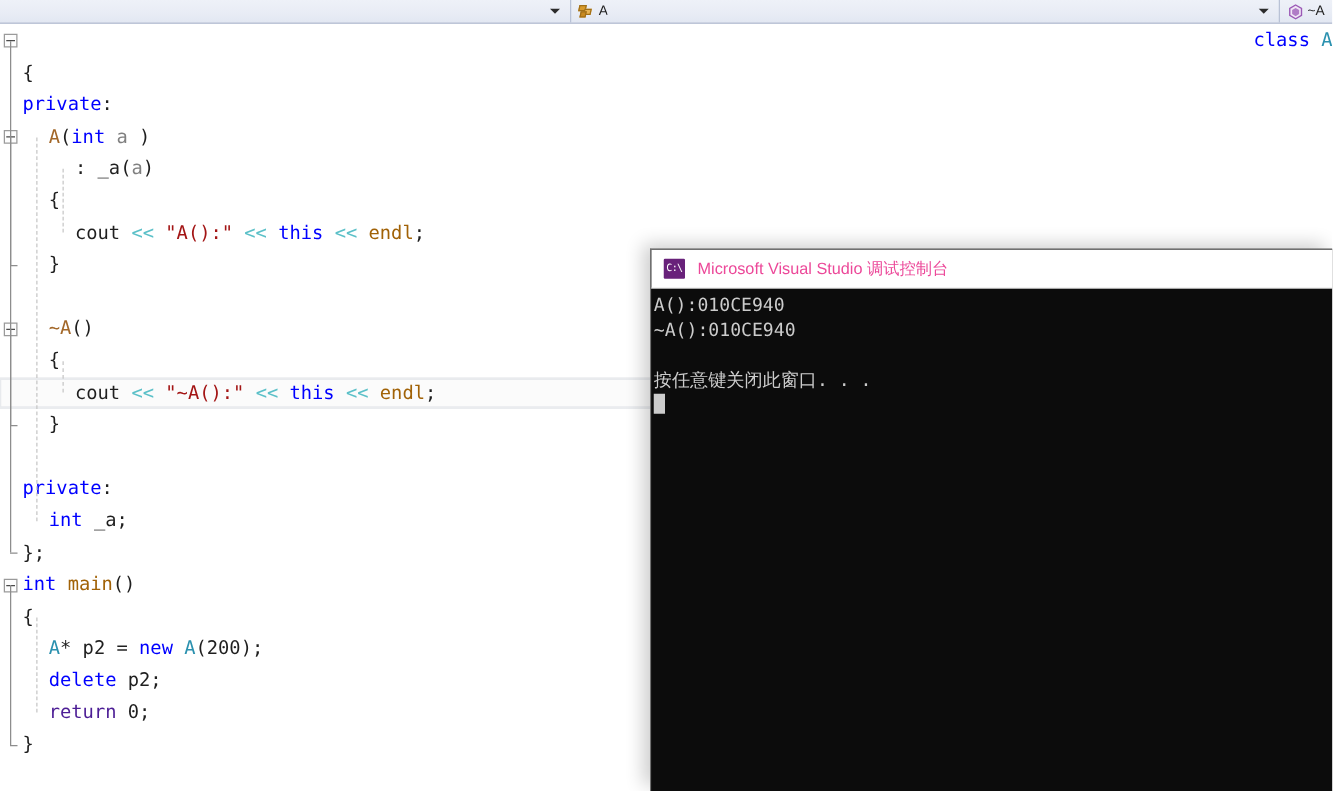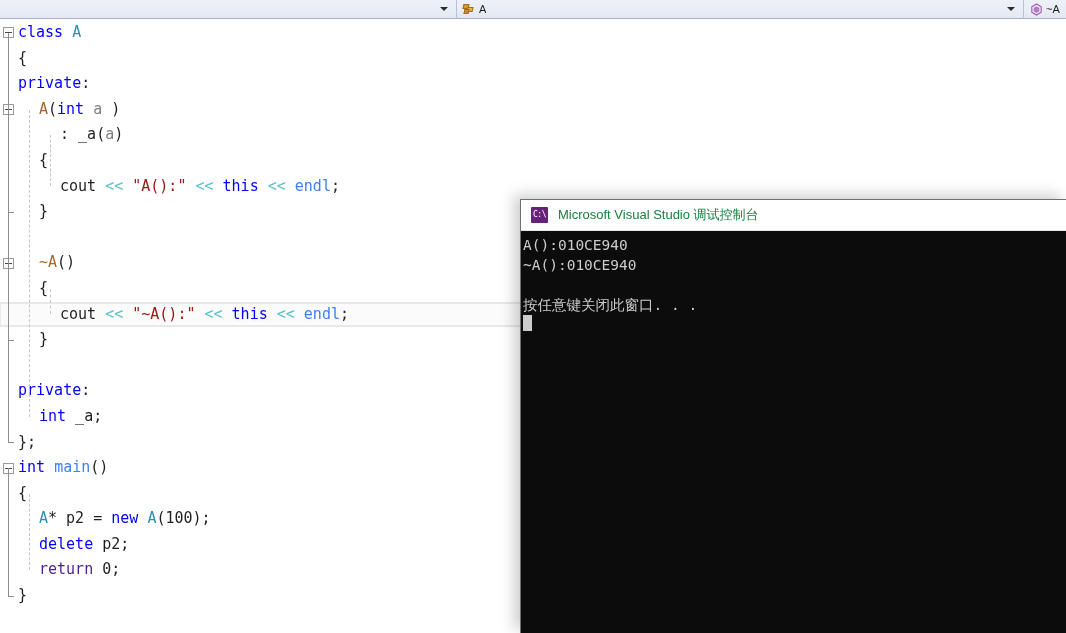--- a/index.html
+++ b/index.html
@@ -168,21 +168,21 @@
     height: 1px;
     background: #8d8d8d;
     left: 8px;
     width: 6px;
   }
 
   
   .kw      { color: #0000ff; }        
   .type    { color: #2b91af; }        
   .ctor    { color: #a3682a; }        
-  .fn      { color: #3b82f6; }        
+  .fn      { color: #a16207; }        
   .str     { color: #a31515; }        
   .op      { color: #5bc0c8; }        
   .plain   { color: #1f1f1f; }
   .param   { color: #808080; }        
   .ctrl    { color: #4c1d95; }        
   .var     { color: #1f1f1f; }
 
   
   .console-win {
     position: absolute;
@@ -219,21 +219,21 @@
   }
   .console-icon span {
     color: #ffffff;
     font-size: 8px;
     font-family: "DejaVu Sans Mono", "Liberation Mono", monospace;
     line-height: 1;
     letter-spacing: -0.5px;
   }
   .console-title-text {
     font-size: 13px;
-    color: #15803d;
+    color: #ec4899;
     font-family: "Liberation Sans", sans-serif;
     white-space: nowrap;
   }
 
   .console-body {
     position: relative;
     background: #0c0c0c;
     height: 403px;
     padding: 4px 0 0 2px;
     box-sizing: border-box;
@@ -302,40 +302,40 @@
           </svg>
         </span>
         <span class="nav-member-text">~A</span>
       </div>
     </div>
 
   </div>
 
   <div class="editor">
     <div class="code-area" id="code-area">
-        <div class="line" style="padding-left: 18px;"><span class="txt kw">class </span><span class="txt type">A</span></div>
+        <div class="line" style="padding-left: 6px; justify-content: flex-end;"><span class="txt kw">class </span><span class="txt type">A</span></div>
         <div class="line" style="padding-left: 18px;"><span class="txt plain">{</span></div>
         <div class="line" style="padding-left: 18px;"><span class="txt kw">private</span><span class="txt plain">:</span></div>
         <div class="line" style="padding-left: 39px;"><span class="txt ctor">A</span><span class="txt plain">(</span><span class="txt kw">int</span><span class="txt plain"> </span><span class="txt param">a</span><span class="txt plain"> )</span></div>
         <div class="line" style="padding-left: 60px;"><span class="txt plain">: </span><span class="txt var">_a</span><span class="txt plain">(</span><span class="txt param">a</span><span class="txt plain">)</span></div>
         <div class="line" style="padding-left: 39px;"><span class="txt plain">{</span></div>
         <div class="line" style="padding-left: 60px;"><span class="txt plain">cout </span><span class="txt op">&lt;&lt;</span><span class="txt plain"> </span><span class="txt str">"A():"</span><span class="txt plain"> </span><span class="txt op">&lt;&lt;</span><span class="txt plain"> </span><span class="txt kw">this</span><span class="txt plain"> </span><span class="txt op">&lt;&lt;</span><span class="txt plain"> </span><span class="txt fn">endl</span><span class="txt plain">;</span></div>
         <div class="line" style="padding-left: 39px;"><span class="txt plain">}</span></div>
         <div class="line" style="padding-left: 18px;"><span class="txt plain"></span></div>
         <div class="line" style="padding-left: 39px;"><span class="txt ctor">~A</span><span class="txt plain">()</span></div>
         <div class="line" style="padding-left: 39px;"><span class="txt plain">{</span></div>
         <div class="line current" style="padding-left: 60px;"><span class="txt plain">cout </span><span class="txt op">&lt;&lt;</span><span class="txt plain"> </span><span class="txt str">"~A():"</span><span class="txt plain"> </span><span class="txt op">&lt;&lt;</span><span class="txt plain"> </span><span class="txt kw">this</span><span class="txt plain"> </span><span class="txt op">&lt;&lt;</span><span class="txt plain"> </span><span class="txt fn">endl</span><span class="txt plain">;</span></div>
         <div class="line" style="padding-left: 39px;"><span class="txt plain">}</span></div>
         <div class="line" style="padding-left: 18px;"><span class="txt plain"></span></div>
         <div class="line" style="padding-left: 18px;"><span class="txt kw">private</span><span class="txt plain">:</span></div>
         <div class="line" style="padding-left: 39px;"><span class="txt kw">int</span><span class="txt plain"> _a;</span></div>
         <div class="line" style="padding-left: 18px;"><span class="txt plain">};</span></div>
         <div class="line" style="padding-left: 18px;"><span class="txt kw">int</span><span class="txt plain"> </span><span class="txt fn">main</span><span class="txt plain">()</span></div>
         <div class="line" style="padding-left: 18px;"><span class="txt plain">{</span></div>
-        <div class="line" style="padding-left: 39px;"><span class="txt type">A</span><span class="txt plain">* p2 = </span><span class="txt kw">new</span><span class="txt plain"> </span><span class="txt type">A</span><span class="txt plain">(100);</span></div>
+        <div class="line" style="padding-left: 39px;"><span class="txt type">A</span><span class="txt plain">* p2 = </span><span class="txt kw">new</span><span class="txt plain"> </span><span class="txt type">A</span><span class="txt plain">(200);</span></div>
         <div class="line" style="padding-left: 39px;"><span class="txt kw">delete</span><span class="txt plain"> p2;</span></div>
         <div class="line" style="padding-left: 39px;"><span class="txt ctrl">return</span><span class="txt plain"> 0;</span></div>
         <div class="line" style="padding-left: 18px;"><span class="txt plain">}</span></div>
       </div>
     <div id="fold-margin">
         <div class="fold-box" style="top: 7.3px;"></div>
         <div class="fold-box" style="top: 84.1px;"></div>
         <div class="fold-box" style="top: 237.7px;"></div>
         <div class="fold-box" style="top: 442.5px;"></div>
         <div class="vline" style="top: 12.8px; height: 409.6px; left: 8px;"></div>

